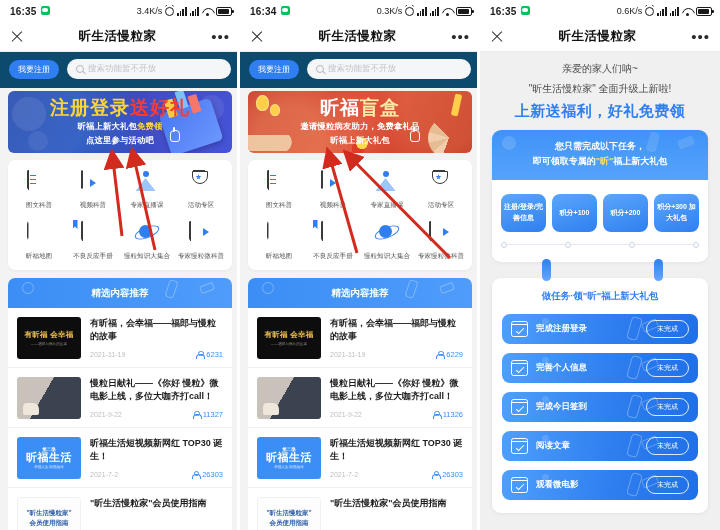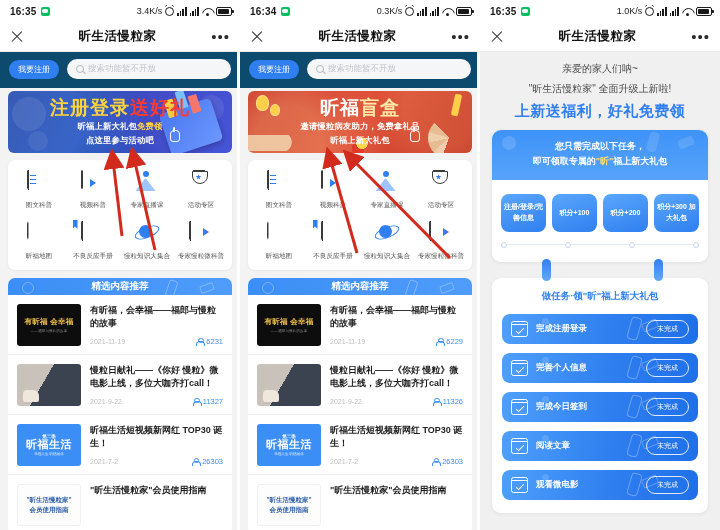--- a/index.html
+++ b/index.html
@@ -13,21 +13,21 @@
   .panel { width: 240px; height: 530px; position: relative; overflow: hidden; background: #f2f2f2; }
   .panel.p1, .panel.p2 { background: #f3f3f3; }
   .panel.p3 { background: #f0f0f0; }
   .divider { position: absolute; top: 0; right: 0; width: 3px; height: 530px; background: #ffffff; z-index: 60; }
 
   
   .statusbar {
     height: 22px; background: #fff; display: flex; align-items: center;
     justify-content: space-between; padding: 0 8px 0 10px;
   }
-  .sb-left { display: flex; align-items: center; gap: 4px; }
+  .sb-left { display: flex; gap: 4px; }
   .sb-time { font-size: 10px; color: #1a1a1a; font-weight: 600; letter-spacing: .2px; }
   .sb-wechat { width: 9px; height: 9px; background: #07c160; border-radius: 2px; position: relative; }
   .sb-wechat::after {
     content: ""; position: absolute; left: 1.5px; top: 2px; width: 6px; height: 4px;
     border-radius: 3px; background: #fff;
   }
   .sb-right { display: flex; align-items: center; gap: 3px; }
   .sb-speed { font-size: 9px; color: #1a1a1a; }
   .sb-alarm { width: 9px; height: 9px; border: 1.2px solid #1a1a1a; border-radius: 50%; position: relative; }
   .sb-alarm::before, .sb-alarm::after {
@@ -192,21 +192,21 @@
   .ic-planet::after { content:""; position:absolute; left: -1px; top: 5px; width: 24px; height: 9px;
     border: 1.5px solid #2f7ff0; border-radius: 50%; transform: rotate(-22deg); }
   .ic-vbook { width: 23px; height: 19px; border: 1.5px solid #3a3a3a; border-radius: 2px; position: relative; }
   .ic-vbook::after { content:""; position:absolute; left: 50%; top: -1.5px; bottom: -1.5px; width: 1.5px; background: #3a3a3a; }
   .ic-vbook i { position: absolute; left: 13px; top: 6px; border-left: 6px solid #2f7ff0;
     border-top: 4px solid transparent; border-bottom: 4px solid transparent; }
 
   
   .rec-card { margin: 8px 8px 0; background: #fff; border-radius: 7px; overflow: hidden; }
   .rec-head {
-    height: 17px; background: linear-gradient(90deg, #3b8ef5, #4f9cfb);
+    height: 30px; background: linear-gradient(90deg, #3b8ef5, #4f9cfb);
     color: #fff; font-size: 9.5px; font-weight: 700; display: flex;
     align-items: center; justify-content: center; position: relative; overflow: hidden;
   }
   .rec-head .hdeco { position: absolute; border-radius: 50%; border: 1.2px solid rgba(255,255,255,.3); }
   .rec-head .hd1 { left: 14px; top: 4px; width: 12px; height: 12px; }
   .rec-head .hd2 { right: 56px; top: 2px; width: 9px; height: 18px; border-radius: 3px; transform: rotate(18deg); }
   .rec-head .hd3 { right: 18px; top: 6px; width: 14px; height: 8px; border-radius: 2px; transform: rotate(-20deg); }
   .rec-item { display: flex; gap: 9px; padding: 9px 9px 8px; border-bottom: 1px solid #f0f0f0; cursor: pointer; }
   .thumb { width: 64px; height: 42px; border-radius: 3px; flex: none; overflow: hidden; position: relative;
     display: flex; align-items: center; justify-content: center; }
@@ -651,21 +651,21 @@
     <div class="divider"></div>
   </div>
 
   <div class="panel p3">
     <div class="statusbar">
       <div class="sb-left">
         <span class="sb-time">16:35</span>
         <span class="sb-wechat"></span>
       </div>
       <div class="sb-right">
-        <span class="sb-speed">1.0K/s</span>
+        <span class="sb-speed">0.6K/s</span>
         <span class="sb-alarm"></span>
         <span class="sig">
             <i></i>
             <i></i>
             <i></i>
             <i></i>
           </span>
         <span class="sig">
             <i></i>
             <i></i>

